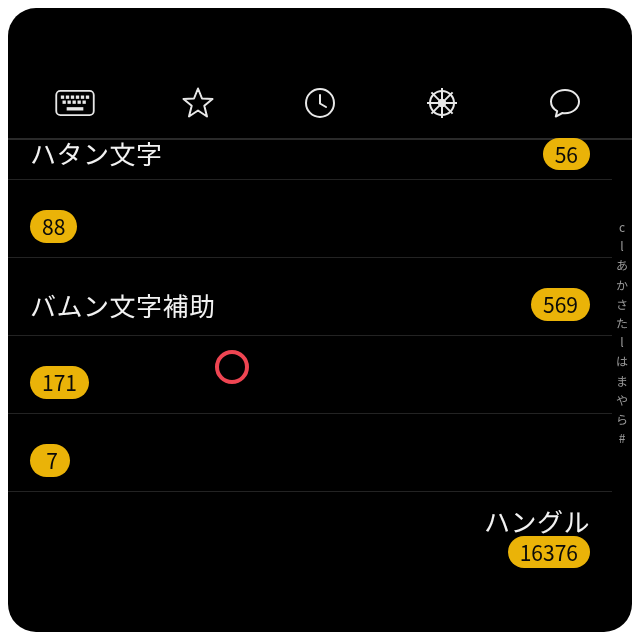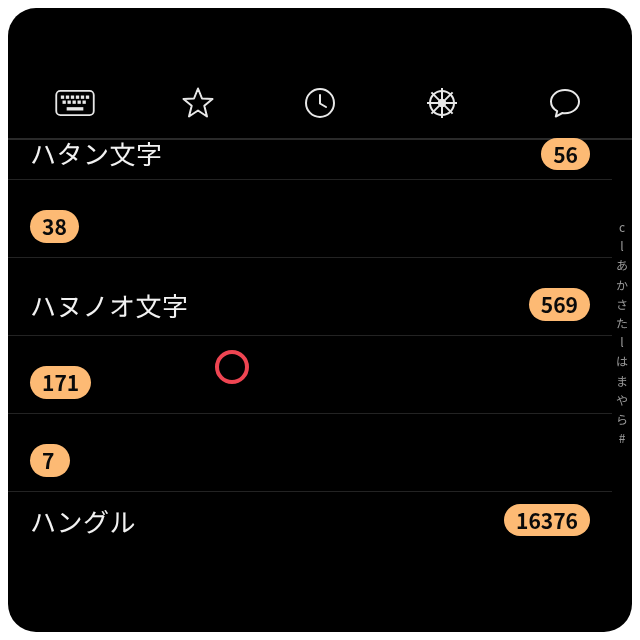--- a/index.html
+++ b/index.html
@@ -45,38 +45,38 @@
   }
   .row {
     height: 78px;
     display: flex;
     align-items: center;
     justify-content: space-between;
     padding: 16px 22px 0 22px;
     border-bottom: 1px solid #232323;
   }
   .row.first { height: 40px; align-items: flex-start; padding-top: 0; }
-  .row.last { height: 42px; border-bottom: none; align-items: flex-end; padding-bottom: 0; }
+  .row.last { height: 42px; border-bottom: none; align-items: flex-end; padding-bottom: 0; flex-direction: column; }
   .row .label {
     font-size: 26px;
     font-weight: 400;
     color: #f2f2f2;
     letter-spacing: 0.5px;
     white-space: nowrap;
   }
   .row.first .label, .row.last .label { line-height: 1; }
   .badge {
-    background: #fdba74;
+    background: #eab308;
     color: #0a0a0a;
     font-size: 21px;
-    font-weight: 700;
+    font-weight: 400;
     border-radius: 999px;
     padding: 3px 12px;
     min-width: 40px;
-    text-align: left;
+    text-align: right;
     line-height: 1.25;
   }
   .row.first .badge { transform: translateY(-2px); }
   .row.last .badge { transform: translateY(2px); }
   .index-strip {
     position: absolute;
     right: 0; top: 212px;
     width: 20px;
     display: flex;
     flex-direction: column;
@@ -152,24 +152,24 @@
   </div>
 
   <div class="divider"></div>
 
   <div class="list">
     <div class="row first">
       <span class="label">ハタン文字</span>
       <span class="badge">56</span>
     </div>
     <div class="row">
-      <span class="badge">38</span>
+      <span class="badge">88</span>
     </div>
     <div class="row">
-      <span class="label">ハヌノオ文字</span>
+      <span class="label">バムン文字補助</span>
       <span class="badge">569</span>
     </div>
     <div class="row">
       <span class="badge">171</span>
     </div>
     <div class="row">
       <span class="badge">7</span>
     </div>
     <div class="row last">
       <span class="label">ハングル</span>

